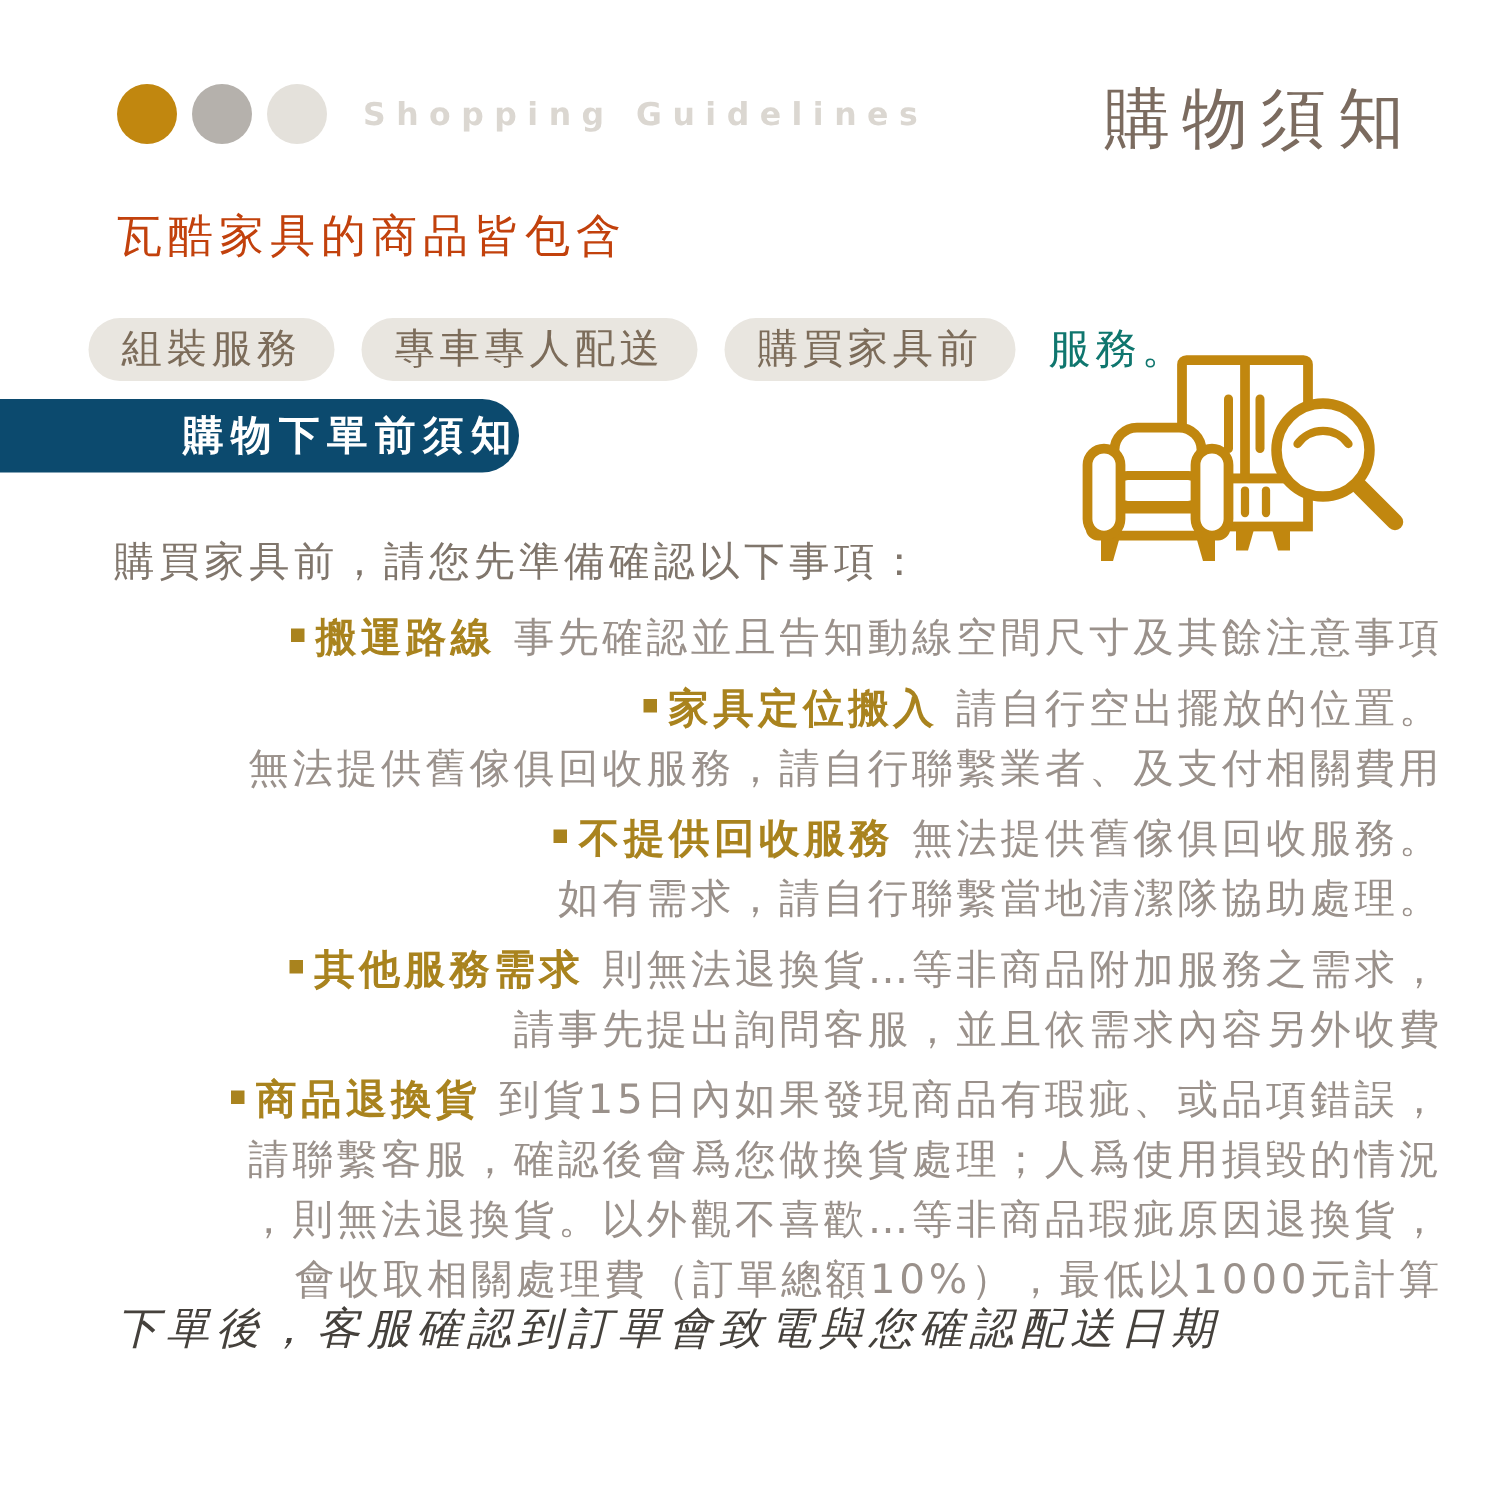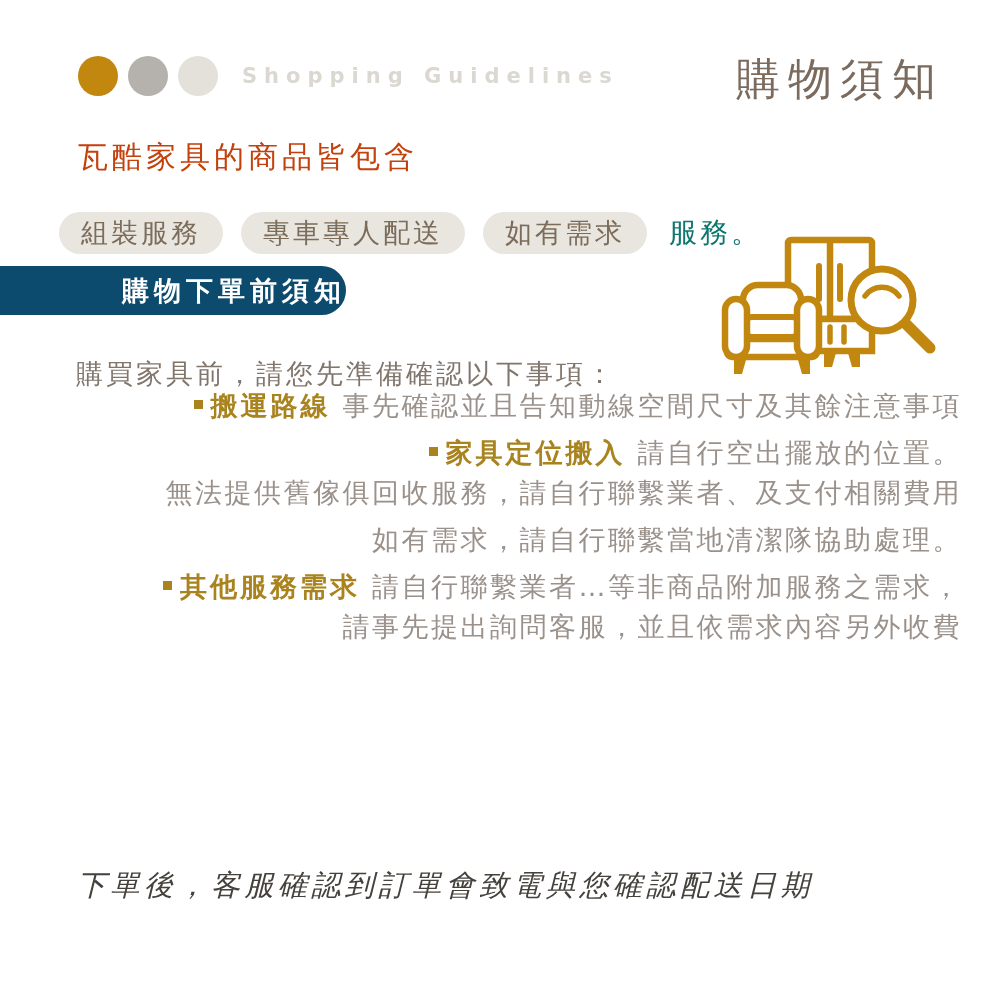--- a/index.html
+++ b/index.html
@@ -24,21 +24,21 @@
 
   
   .banner { position:absolute; top:266px; left:0; width:346px; height:49px; background:#0c4a6e; border-radius:0 26px 26px 0; }
   .banner-label { display:block; padding-left:76px; line-height:49px; color:#ffffff; font-size:27px; font-weight:bold; letter-spacing:5px; white-space:nowrap; }
 
   
   .furniture-icon { position:absolute; top:224px; left:712px; width:232px; height:152px; }
 
   
   .notice-intro { position:absolute; top:336px; left:76px; font-size:27px; letter-spacing:3px; color:#80766c;margin-top:20px; }
-  .sections { position:absolute; top:386px; left:62px; width:900px; }
+  .sections { position:absolute; top:406px; left:62px; width:900px; }
   .section { margin-bottom:7px; }
   .section .line { font-size:27px; line-height:40px; letter-spacing:2.5px; color:#9a918b; }
   .bullet { display:inline-block; width:9px; height:9px; background:#a9831e; margin:0 8px 6px 2px; vertical-align:middle; }
   .label { color:#a9831e; font-weight:bold; letter-spacing:3px; margin-right:12px; }
 
   
   .footer-line1 { position:absolute; top:866px; left:77px; font-size:29px; font-weight:500; letter-spacing:4.5px; color:#45413c;font-style:italic; }
   .footer-line2 { position:absolute; top:913px; left:77px; font-size:25px; letter-spacing:2px; color:#55504b; display:flex; align-items:center; }
   .footer-pill { background:#eae7e1; color:#897969; font-size:25px; letter-spacing:3px; padding:5px 14px; border-radius:20px; margin:0 10px; white-space:nowrap; }
 </style>
@@ -52,21 +52,21 @@
     <span class="dot dot-2"></span>
     <span class="dot dot-3"></span>
     <span class="brand-en">Shopping Guidelines</span>
   </div>
   <div class="page-title">購物須知</div>
 
   <div class="intro-heading">瓦酷家具的商品皆包含</div>
   <div class="badge-row">
     <span class="pill">組裝服務</span>
     <span class="pill">專車專人配送</span>
-    <span class="pill">如有需求</span>
+    <span class="pill">購買家具前</span>
     <span class="badge-suffix">服務。</span>
   </div>
 
   <div class="banner">
     <span class="banner-label">購物下單前須知</span>
   </div>
 
   <svg class="furniture-icon" viewBox="0 0 232 152" fill="none" xmlns="http://www.w3.org/2000/svg">
 
     <rect x="76" y="16" width="84" height="79" rx="3" fill="#ffffff" stroke="#c1870f" stroke-width="6.5"></rect>
@@ -100,26 +100,33 @@
     <div class="section">
       <div class="line"><span class="bullet"></span><span class="label">搬運路線</span><span>事先確認並且告知動線空間尺寸及其餘注意事項</span></div>
     </div>
 
     <div class="section">
       <div class="line"><span class="bullet"></span><span class="label">家具定位搬入</span><span>請自行空出擺放的位置。</span></div>
       <div class="line">無法提供舊傢俱回收服務，請自行聯繫業者、及支付相關費用</div>
     </div>
 
     <div class="section">
+      <div class="line"><span class="bullet"></span><span class="label">不提供回收服務</span><span>無法提供舊傢俱回收服務。</span></div>
       <div class="line">如有需求，請自行聯繫當地清潔隊協助處理。</div>
     </div>
 
     <div class="section">
-      <div class="line"><span class="bullet"></span><span class="label">其他服務需求</span><span>請自行聯繫業者…等非商品附加服務之需求，</span></div>
+      <div class="line"><span class="bullet"></span><span class="label">其他服務需求</span><span>則無法退換貨…等非商品附加服務之需求，</span></div>
       <div class="line">請事先提出詢問客服，並且依需求內容另外收費</div>
     </div>
 
+    <div class="section">
+      <div class="line"><span class="bullet"></span><span class="label">商品退換貨</span><span>到貨15日內如果發現商品有瑕疵、或品項錯誤，</span></div>
+      <div class="line">請聯繫客服，確認後會爲您做換貨處理；人爲使用損毀的情況</div>
+      <div class="line">，則無法退換貨。以外觀不喜歡…等非商品瑕疵原因退換貨，</div>
+      <div class="line">會收取相關處理費（訂單總額10%），最低以1000元計算</div>
+    </div>
 
   </div>
 
   <div class="footer-line1">下單後，客服確認到訂單會致電與您確認配送日期</div>
 
 </div>
 
 </body></html>

